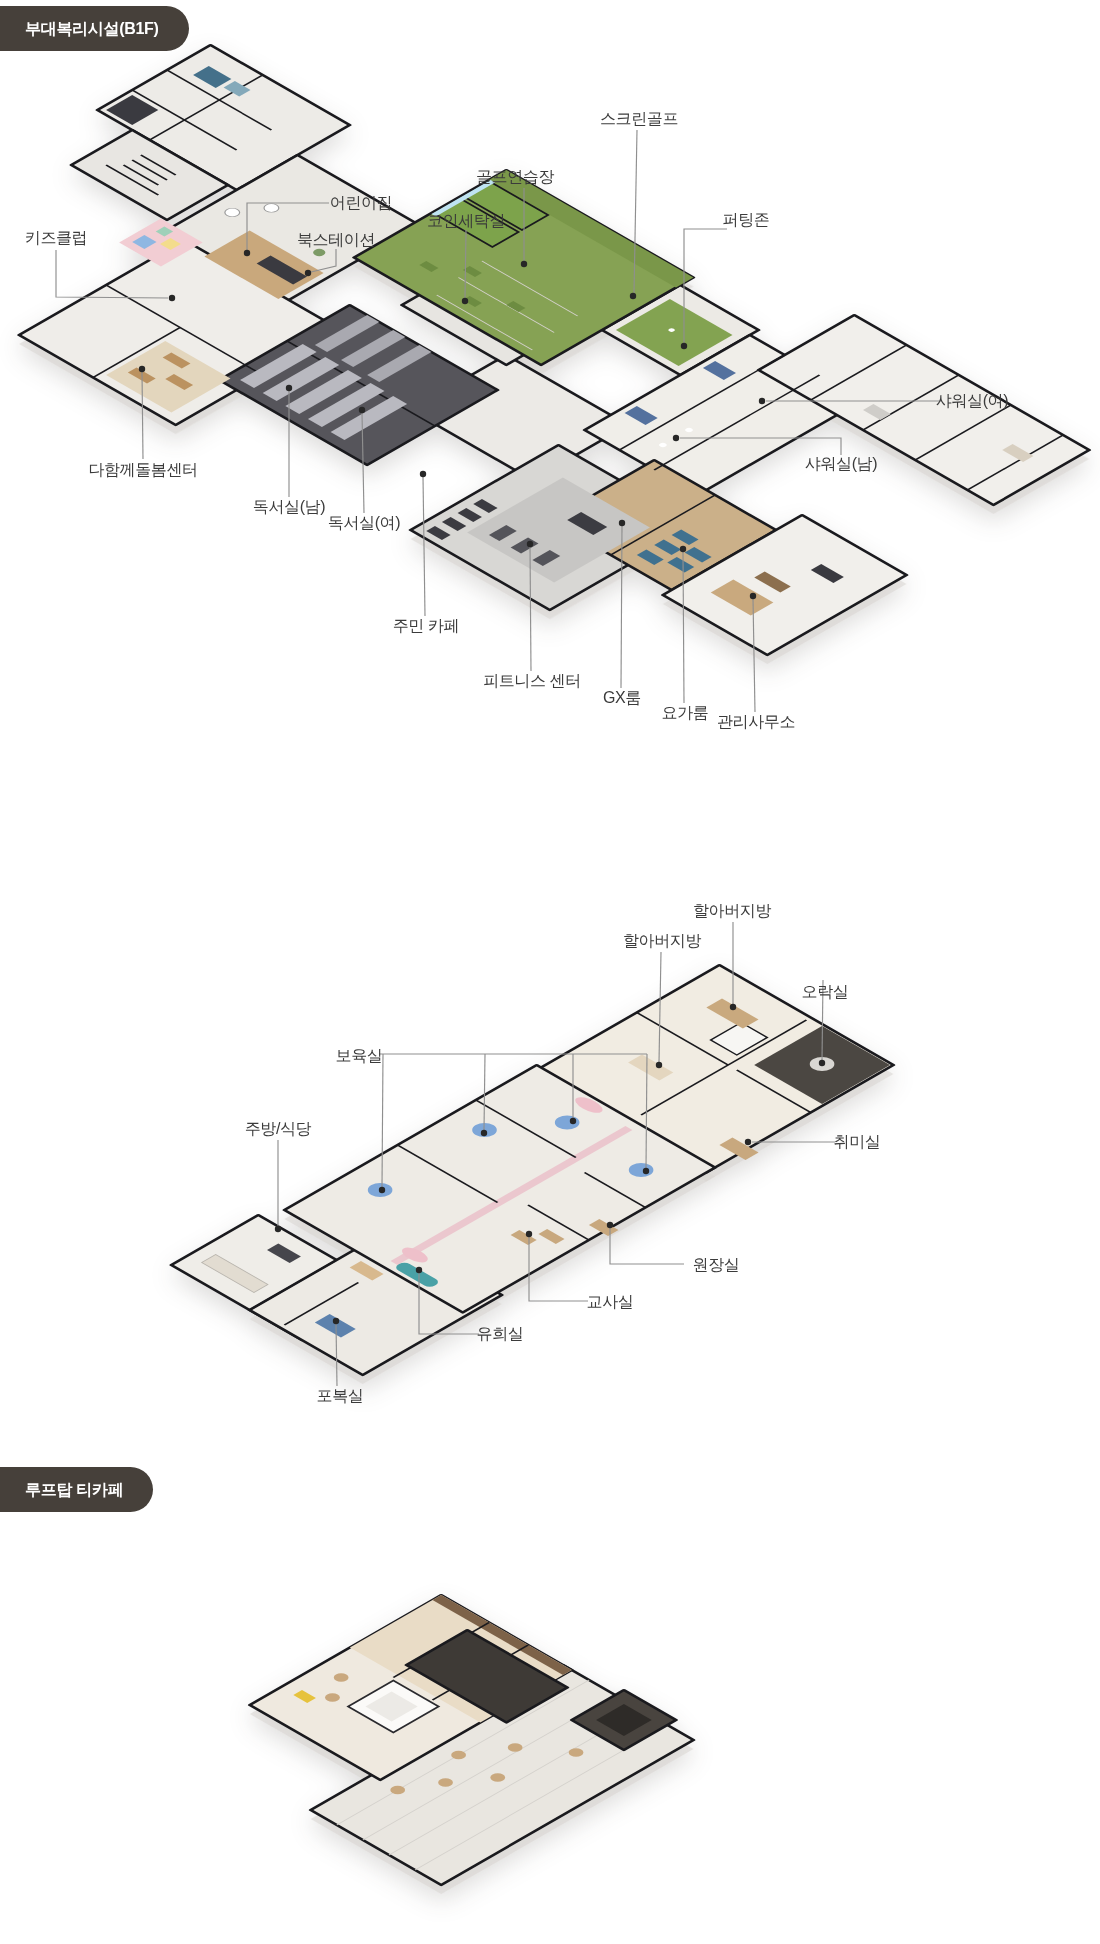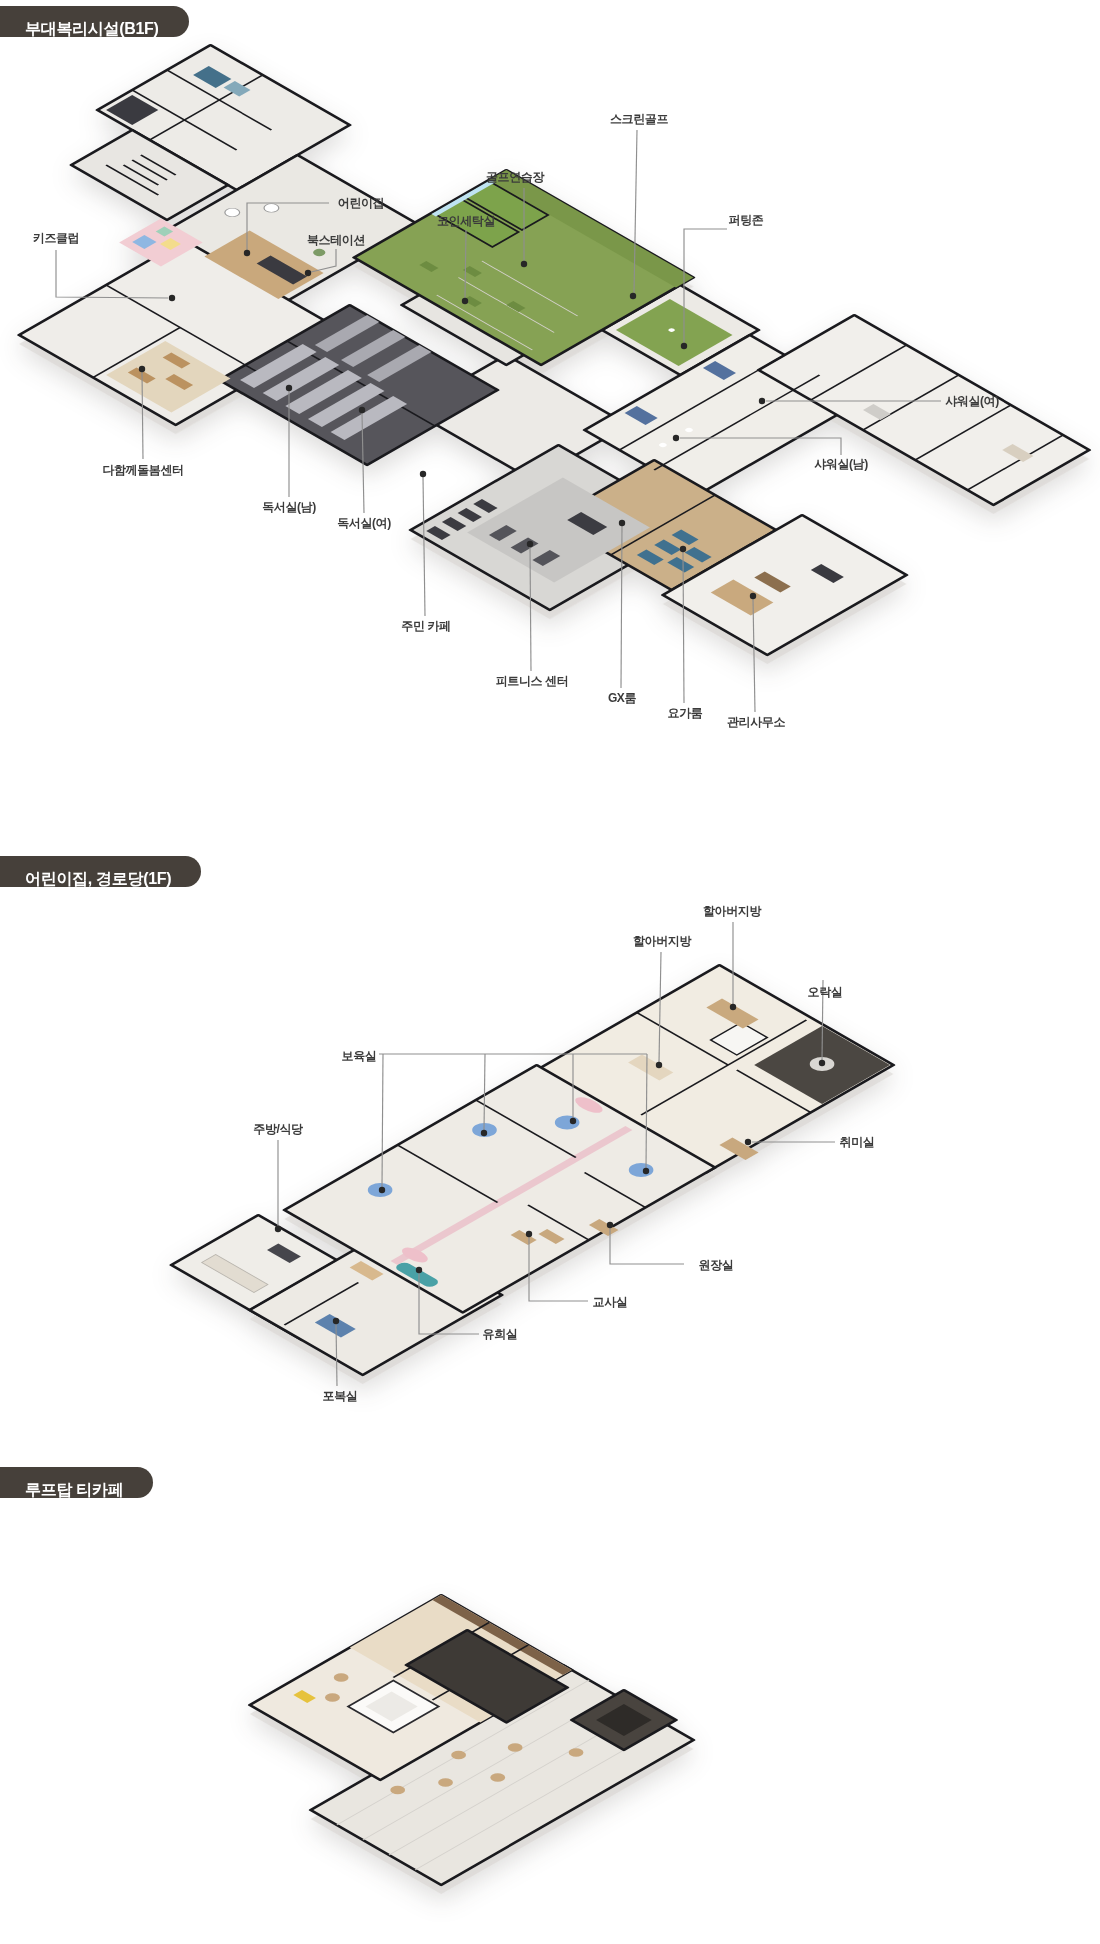--- a/index.html
+++ b/index.html
@@ -9,28 +9,28 @@
   }
   .art{position:absolute;left:0;top:0;}
   .plan{filter:drop-shadow(0 10px 12px rgba(45,40,32,.16));}
   .plate{stroke:var(--wall,#1a1a1e);stroke-width:3;stroke-linejoin:round;}
   .part{stroke:var(--wall,#1a1a1e);stroke-width:1.7;fill:none;stroke-linecap:butt;}
   .thin{stroke:#d4d1cc;stroke-width:1;fill:none;}
   .s{fill:#d8d6d2;opacity:.55;}
   .leader{fill:none;stroke:var(--leader_line,#8f8f8f);stroke-width:1.15;}
   .dot{fill:var(--leader_dot,#272727);}
   .pill{
-    position:absolute;left:0;height:31px;line-height:45px;
+    position:absolute;left:0;height:45px;line-height:45px;
     background:var(--header_bg,#46403a);color:var(--header_text,#fff);
     font-size:16px;font-weight:700;letter-spacing:-0.3px;
     padding:0 30px 0 25px;border-radius:0 23px 23px 0;white-space:nowrap;
   }
   .lbl{
     position:absolute;transform:translate(-50%,-50%);
-    color:var(--label_text,#3b3b3b);font-size:12px;font-weight:700;
+    color:var(--label_text,#3b3b3b);font-size:16px;font-weight:400;
     letter-spacing:-0.4px;white-space:nowrap;
   }
 </style>
 </head>
 <body>
 
 <div class="canvas">
 
   <svg class="art" width="1100" height="1944" viewBox="0 0 1100 1944">
 
@@ -297,21 +297,20 @@
       <polyline class="leader" points="588,1301 529,1301 529,1237"></polyline>
         <circle class="dot" cx="529" cy="1234" r="3.2"></circle>
       <polyline class="leader" points="479,1334 419,1334 419,1273"></polyline>
         <circle class="dot" cx="419" cy="1270" r="3.2"></circle>
       <polyline class="leader" points="337,1386 336,1324"></polyline>
         <circle class="dot" cx="336" cy="1321" r="3.2"></circle>
     </g>
   </svg>
 
   <div class="pill" style="top:6px">부대복리시설(B1F)</div>
-  <div class="pill" style="top:856px">어린이집, 경로당(1F)</div>
   <div class="pill" style="top:1467px">루프탑 티카페</div>
 
   <div class="lbl" style="left:56px;top:238px">키즈클럽</div>
   <div class="lbl" style="left:361px;top:203px">어린이집</div>
   <div class="lbl" style="left:336px;top:240px">북스테이션</div>
   <div class="lbl" style="left:466px;top:221px">코인세탁실</div>
   <div class="lbl" style="left:515px;top:177px">골프연습장</div>
   <div class="lbl" style="left:639px;top:119px">스크린골프</div>
   <div class="lbl" style="left:746px;top:220px">퍼팅존</div>
   <div class="lbl" style="left:972px;top:401px">샤워실(여)</div>

